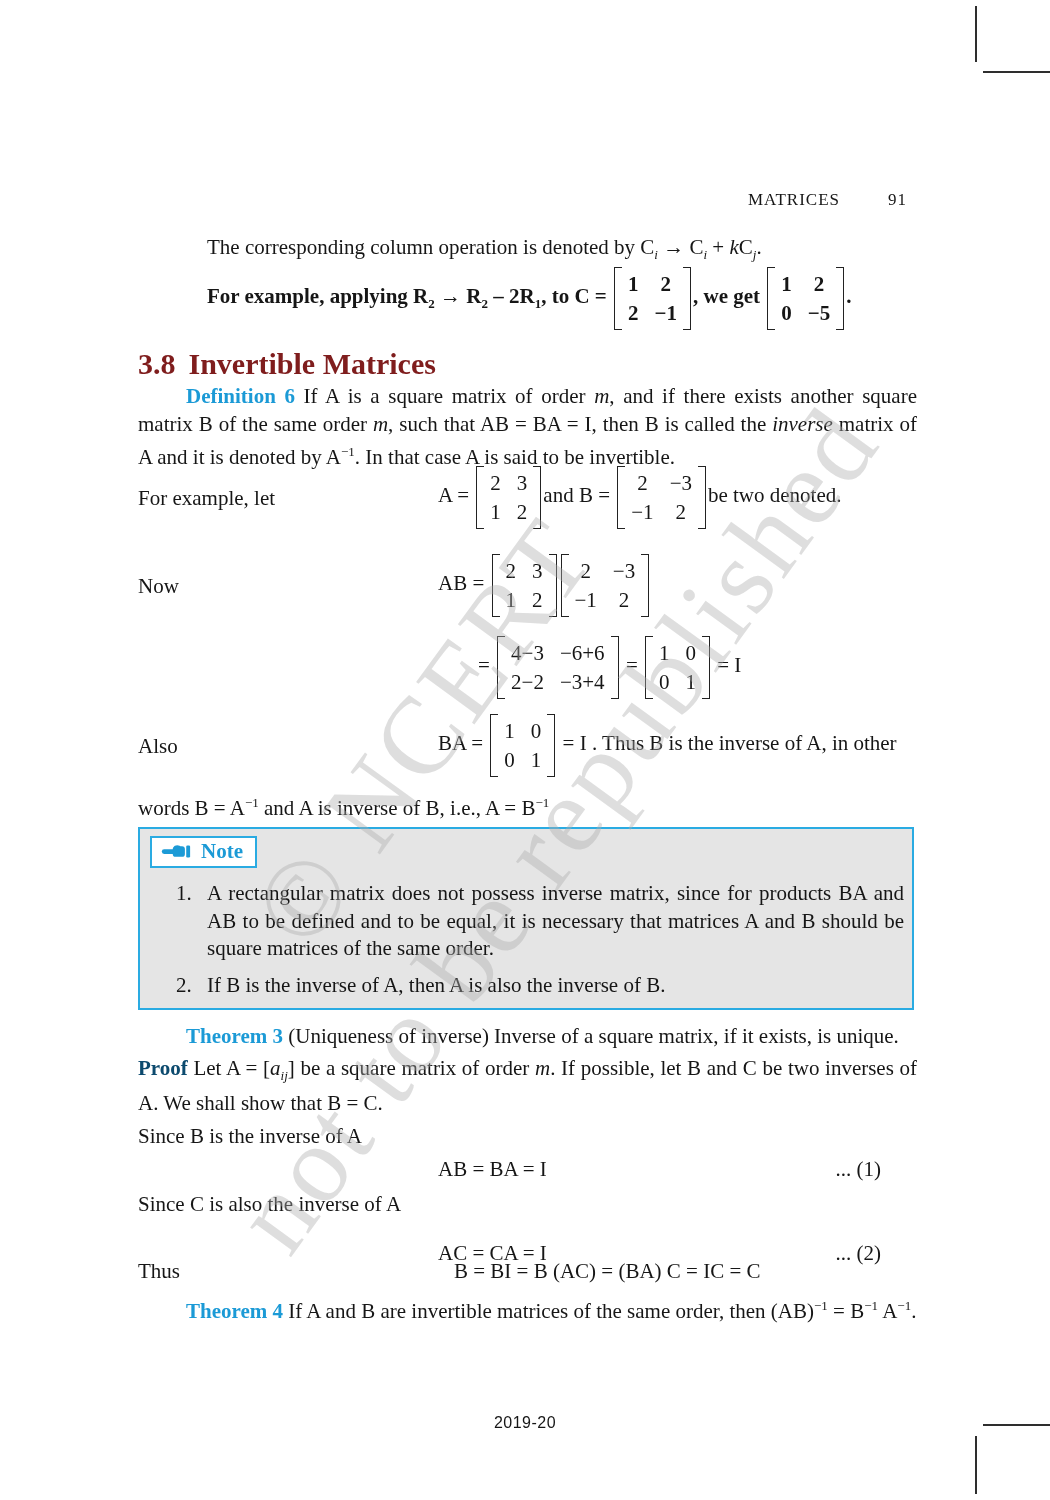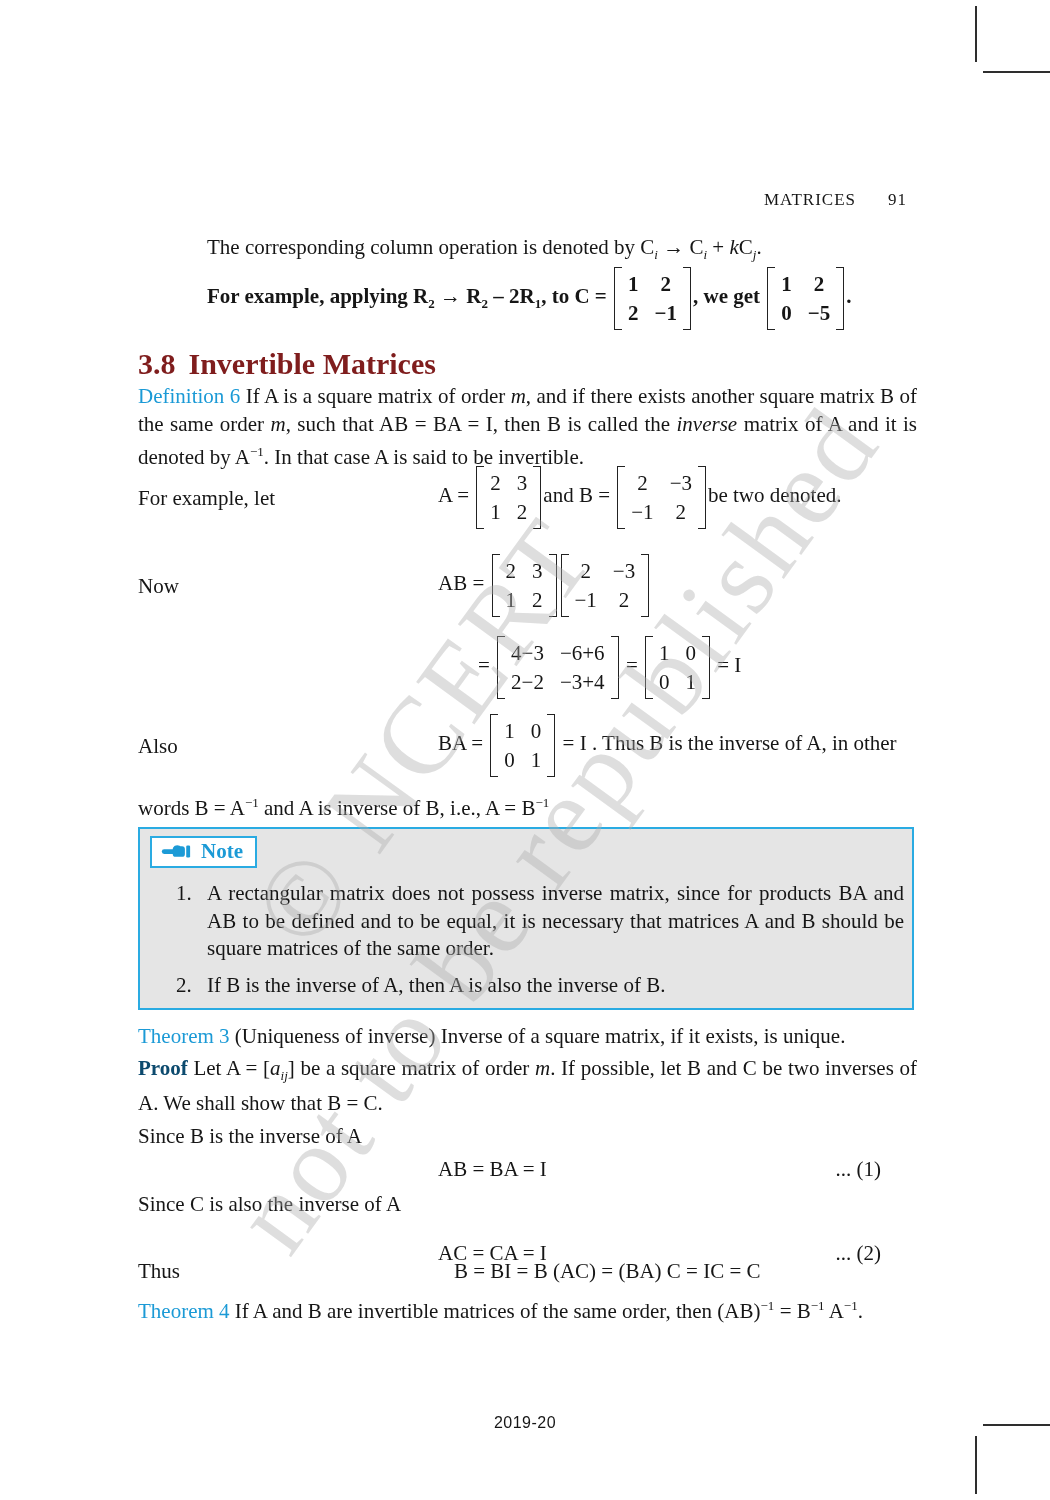--- a/index.html
+++ b/index.html
@@ -2,21 +2,21 @@
 <html><head>
 <meta charset="utf-8">
 <style>
   html,body { margin:0; padding:0; background:#e8e8e8; }
   .page {
     position:relative; width:1050px; height:1500px; background:#ffffff;
     overflow:hidden; font-family:"Liberation Serif", serif;
     font-size:21px; color:#161616; margin:0 auto;
   }
   .abs { position:absolute; }
-  .blue { color:#1b9ad6; font-weight:normal; }
+  .blue { color:#1b9ad6; font-weight:bold;margin-left:48px; }
   .cyan { color:#0c4a6e; font-weight:bold; }
   sub.s { font-size:13px; font-style:italic; }
   sub.sn { font-size:13px; }
   sup.s { font-size:13px; }
   .justify { text-align:justify; line-height:27.5px; }
   .line { line-height:27.5px; }
 
   
   .mx { display:inline-flex; align-items:stretch; vertical-align:middle; margin:0 2px; }
   .br { width:7px; flex:none; }
@@ -35,21 +35,21 @@
   .eqline .eq { margin-left:300px; }
   .eqline .eq.ml316 { margin-left:316px; }
   .eqline .tag { position:absolute; right:36px; top:0; }
   .eqline .lbl { position:absolute; left:0; top:0; }
 
   
   .h38 { font-size:30px; font-weight:bold; color:#7f1d1d; }
   .h38 .num { margin-right:13px; }
 
   
-  .hdr { position:absolute; top:190px; right:143px; display:flex; gap:32px;
+  .hdr { position:absolute; top:190px; right:143px; display:flex; gap:48px;
          font-size:17px; letter-spacing:1px; }
   .ftr { position:absolute; top:1414px; left:0; width:1050px; text-align:center;
          font-family:"Liberation Sans", sans-serif; font-size:16px; letter-spacing:.5px; }
 
   
   .notebox { position:absolute; left:138px; top:827px; width:772px; height:179px;
              background:#e5e5e5; border:2.5px solid #2aabe2; }
   .note-label { position:absolute; left:10px; top:7px; background:#ffffff;
                 border:2px solid #2aabe2; padding:1px 12px 2px 9px;
                 display:flex; align-items:center; gap:8px; }

